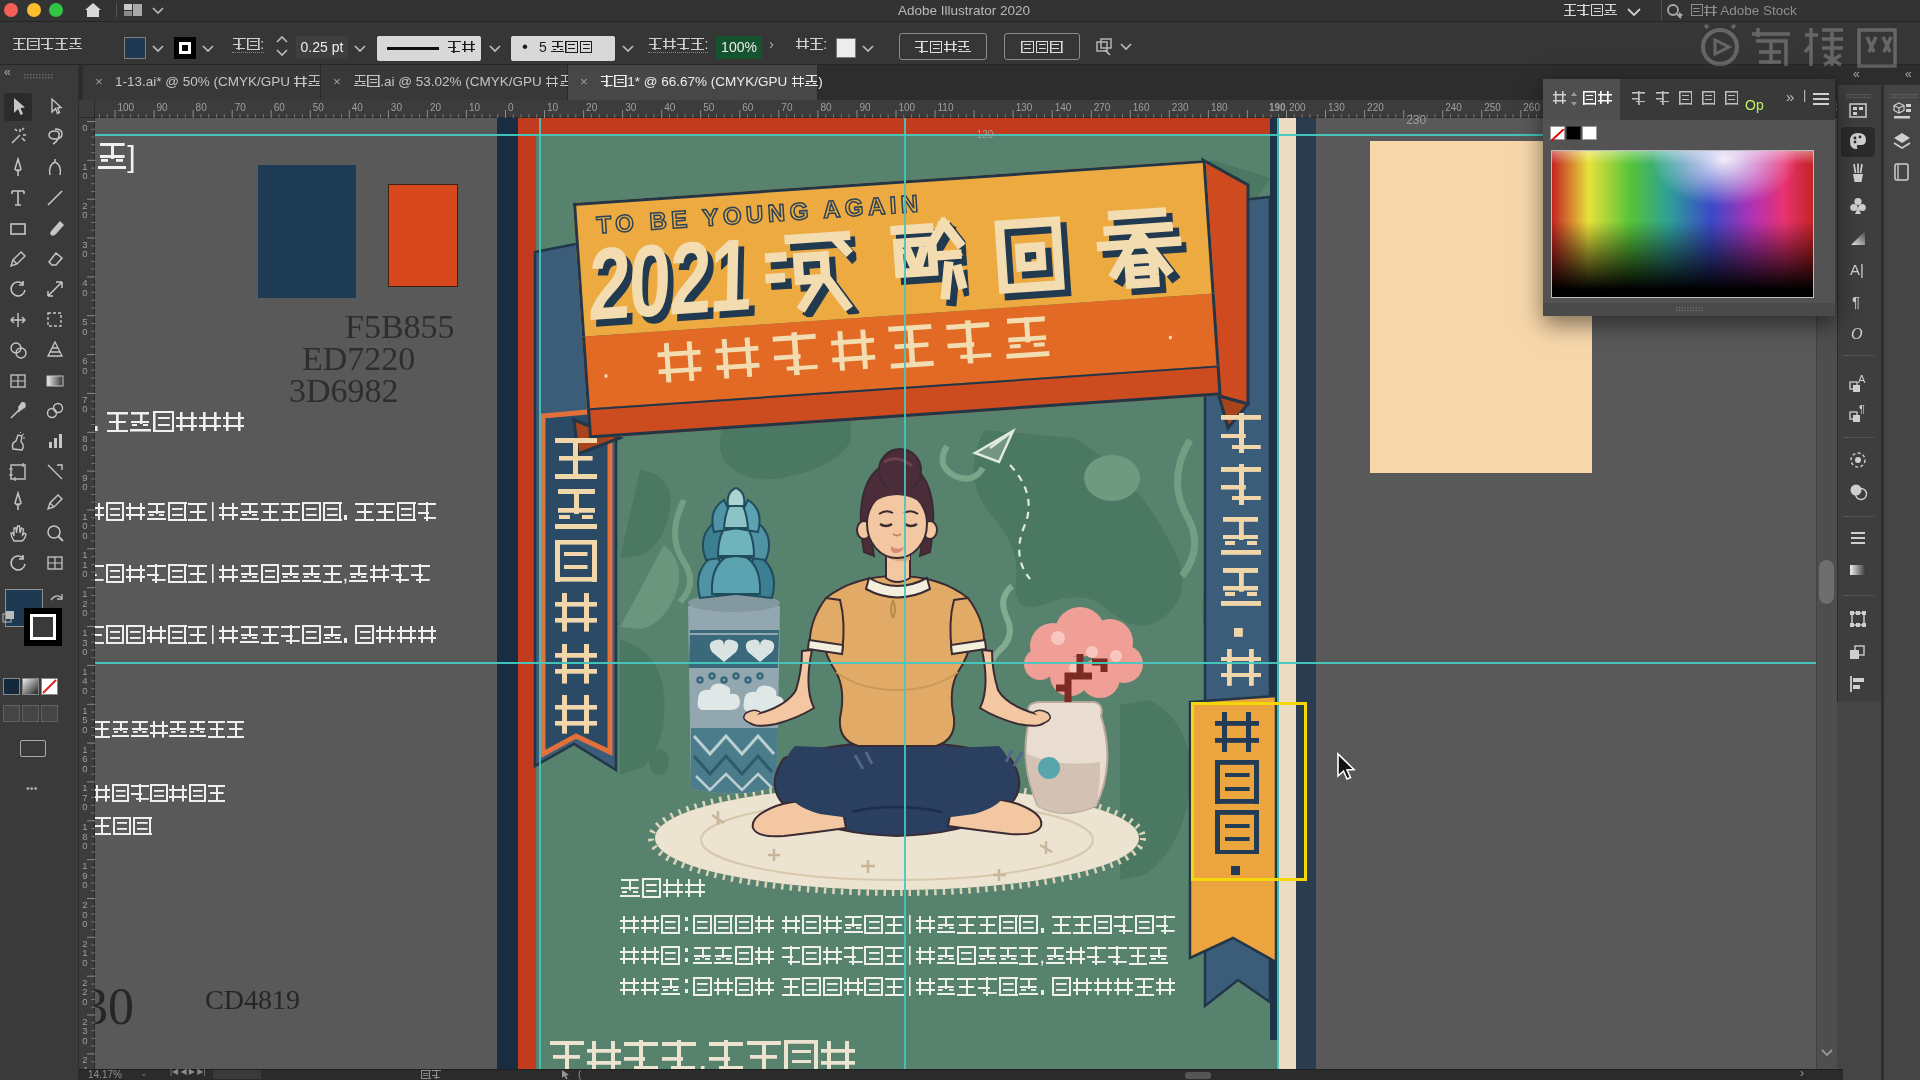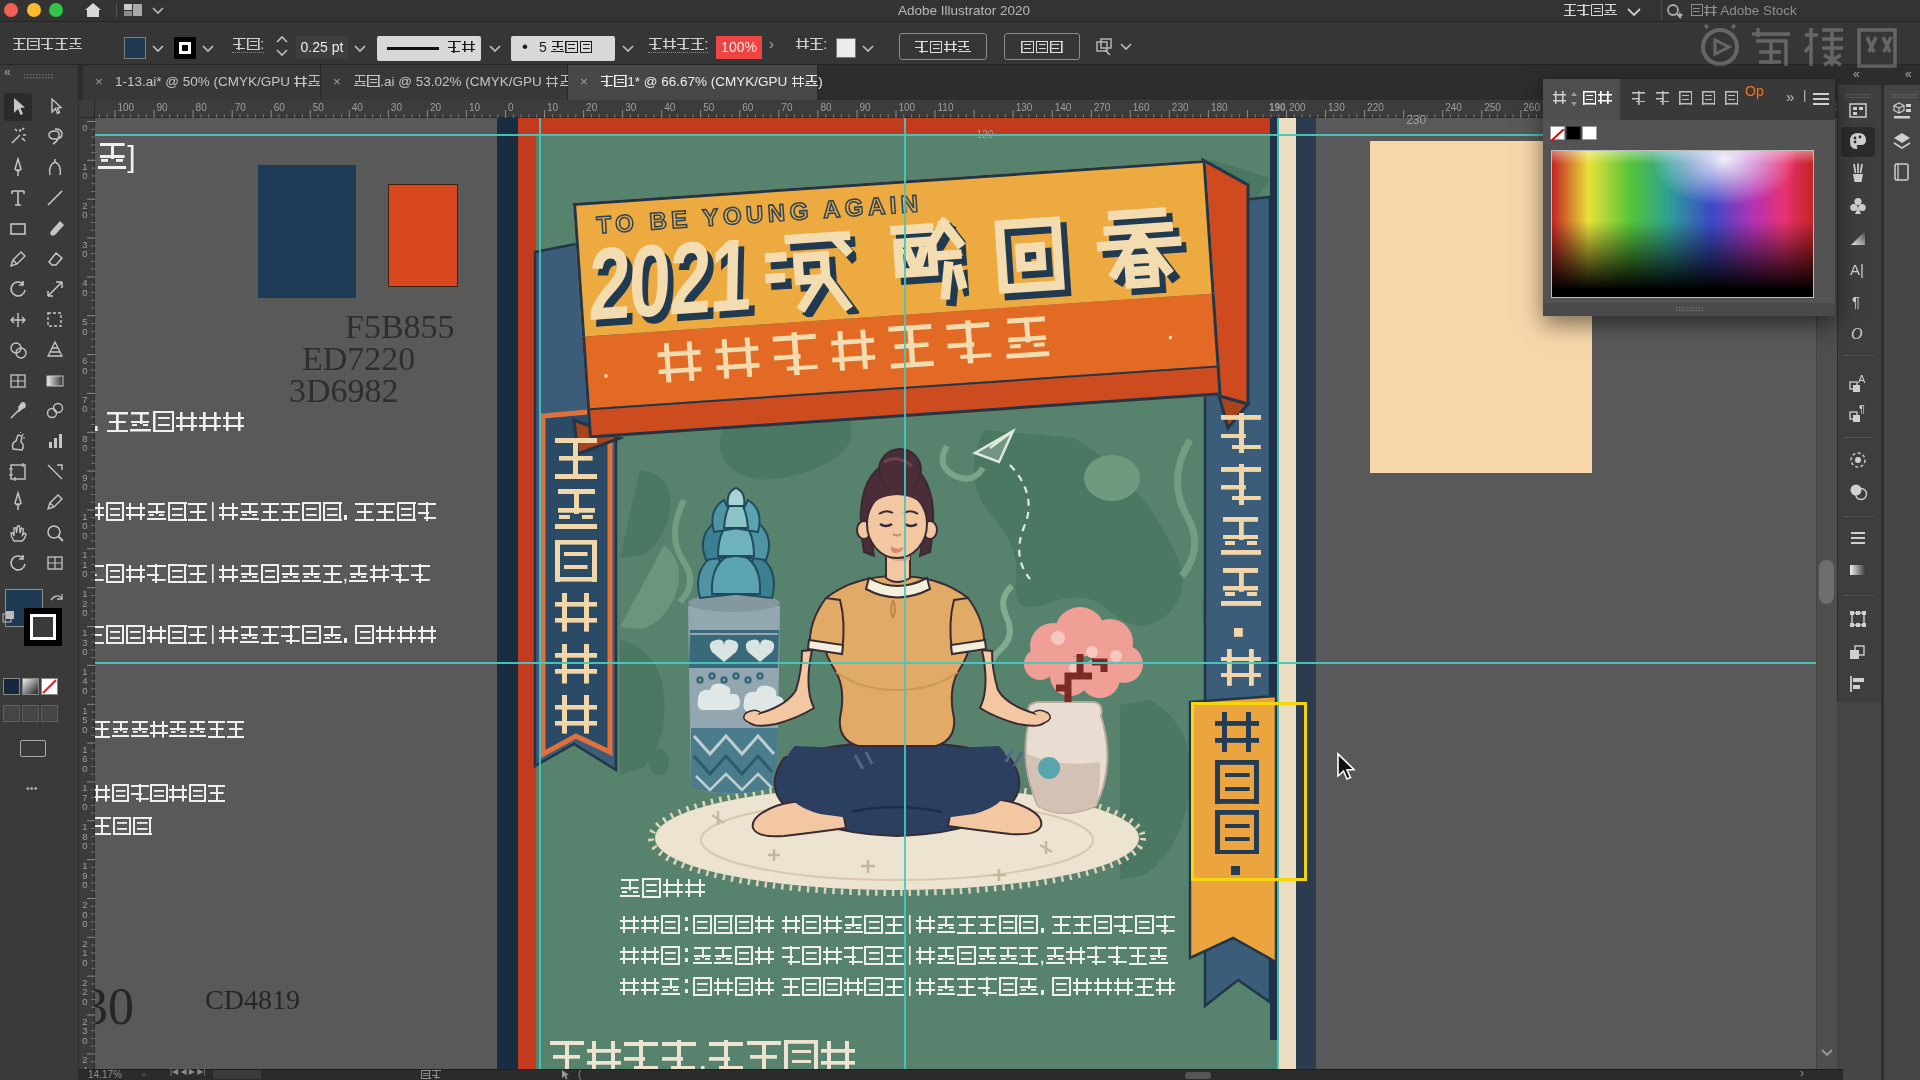--- a/index.html
+++ b/index.html
@@ -326,21 +326,21 @@
     <path d="M3 6 l5 5 l5 -5" stroke="#bbb" stroke-width="1.7" fill="none"></path>
   </svg>
 <div style="position:absolute;left:511px;top:36px;width:104px;height:25px;background:#d8d8d8;border-radius:2px;color:#1c1c1c;font-size:14px;">
     <span style="position:absolute;left:11px;top:1px;font-size:17px">•</span>
     <span style="position:absolute;left:28px;top:3px">5 <i class="g p4"></i><i class="g p1"></i><i class="g p1"></i></span>
   </div>
 <svg style="position:absolute;left:620px;top:40" width="16" height="16">
     <path d="M3 6 l5 5 l5 -5" stroke="#bbb" stroke-width="1.7" fill="none"></path>
   </svg>
 <div style="position:absolute;left:648px;top:37px;font-size:14px;color:#cfcfcf;white-space:nowrap;line-height:1.1;border-bottom:1px dotted #888;"><i class="g p2"></i><i class="g p3"></i><i class="g p2"></i><i class="g p0"></i>:</div>
-<div style="position:absolute;left:716px;top:36px;width:46px;height:23px;background:#ef4444;color:#ececec;font-size:14px;text-align:center;line-height:23px;">100%</div>
+<div style="position:absolute;left:716px;top:36px;width:46px;height:23px;background:#14532d;color:#ececec;font-size:14px;text-align:center;line-height:23px;">100%</div>
 <div style="position:absolute;left:769px;top:36px;font-size:15px;color:#aaa;white-space:nowrap;line-height:1.1;">›</div>
 <div style="position:absolute;left:795px;top:37px;font-size:14px;color:#cfcfcf;white-space:nowrap;line-height:1.1;"><i class="g p3"></i><i class="g p0"></i>:</div>
 <div style="position:absolute;left:836px;top:38px;width:20px;height:20px;background:#ececec;border:1px solid #777;"></div>
 <svg style="position:absolute;left:860px;top:40" width="16" height="16">
     <path d="M3 6 l5 5 l5 -5" stroke="#bbb" stroke-width="1.7" fill="none"></path>
   </svg>
 <div style="position:absolute;left:899px;top:33px;width:88px;height:27px;border:1px solid #8c8c8c;border-radius:3px;color:#dcdcdc;font-size:14px;text-align:center;line-height:26px;"><i class="g p2"></i><i class="g p1"></i><i class="g p3"></i><i class="g p4"></i></div>
 <div style="position:absolute;left:1004px;top:33px;width:76px;height:27px;border:1px solid #8c8c8c;border-radius:3px;color:#dcdcdc;font-size:14px;text-align:center;line-height:26px;"><i class="g p1"></i><i class="g p1"></i><i class="g p1"></i></div>
 <svg style="position:absolute;left:1095px;top:36" width="44" height="22">
     <rect x="2" y="6" width="10" height="9" fill="none" stroke="#bbb" stroke-width="1.4"></rect>
@@ -1214,21 +1214,21 @@
 <div style="position:absolute;left:1552px;top:90px;font-size:15px;color:#cfcfcf;white-space:nowrap;line-height:1.1;"><i class="g p3"></i></div>
 <svg style="position:absolute;left:1568px;top:90" width="12" height="18">
     <path d="M6 2 l3 4 h-6 Z M6 16 l-3 -4 h6 Z" fill="#9a9a9a"></path>
   </svg>
 <div style="position:absolute;left:1582px;top:90px;font-size:15px;color:#ffffff;white-space:nowrap;line-height:1.1;font-weight:bold;"><i class="g p1"></i><i class="g p3"></i></div>
 <div style="position:absolute;left:1631px;top:90px;font-size:15px;color:#bdbdbd;white-space:nowrap;line-height:1.1;"><i class="g p2"></i></div>
 <div style="position:absolute;left:1655px;top:90px;font-size:15px;color:#bdbdbd;white-space:nowrap;line-height:1.1;"><i class="g p2"></i></div>
 <div style="position:absolute;left:1678px;top:90px;font-size:15px;color:#bdbdbd;white-space:nowrap;line-height:1.1;"><i class="g p1"></i></div>
 <div style="position:absolute;left:1701px;top:90px;font-size:15px;color:#bdbdbd;white-space:nowrap;line-height:1.1;"><i class="g p1"></i></div>
 <div style="position:absolute;left:1724px;top:90px;font-size:15px;color:#bdbdbd;white-space:nowrap;line-height:1.1;"><i class="g p1"></i></div>
-<div style="position:absolute;left:1745px;top:84px;font-size:14px;color:#f97316;white-space:nowrap;line-height:1.1;">Op</div>
+<div style="position:absolute;left:1745px;top:98px;font-size:14px;color:#bef264;white-space:nowrap;line-height:1.1;">Op</div>
 <div style="position:absolute;left:1786px;top:89px;font-size:15px;color:#bdbdbd;white-space:nowrap;line-height:1.1;">»</div>
 <div style="position:absolute;left:1803px;top:88px;font-size:13px;color:#bdbdbd;white-space:nowrap;line-height:1.1;">|</div>
 <svg style="position:absolute;left:1812px;top:92" width="20" height="16">
     <path d="M1 2 h16 M1 7 h16 M1 12 h16" stroke="#cfcfcf" stroke-width="2"></path>
   </svg>
 <div style="position:absolute;left:1550px;top:126px;width:15px;height:14px;background:#fff;border:1px solid #999;"><svg width="13" height="12">
       <path d="M0 12 L13 0" stroke="#d00" stroke-width="2"></path>
     </svg></div>
 <div style="position:absolute;left:1566px;top:126px;width:15px;height:14px;background:#000;border:1px solid #333;"></div>
 <div style="position:absolute;left:1582px;top:126px;width:15px;height:14px;background:#fff;border:1px solid #999;"></div>

